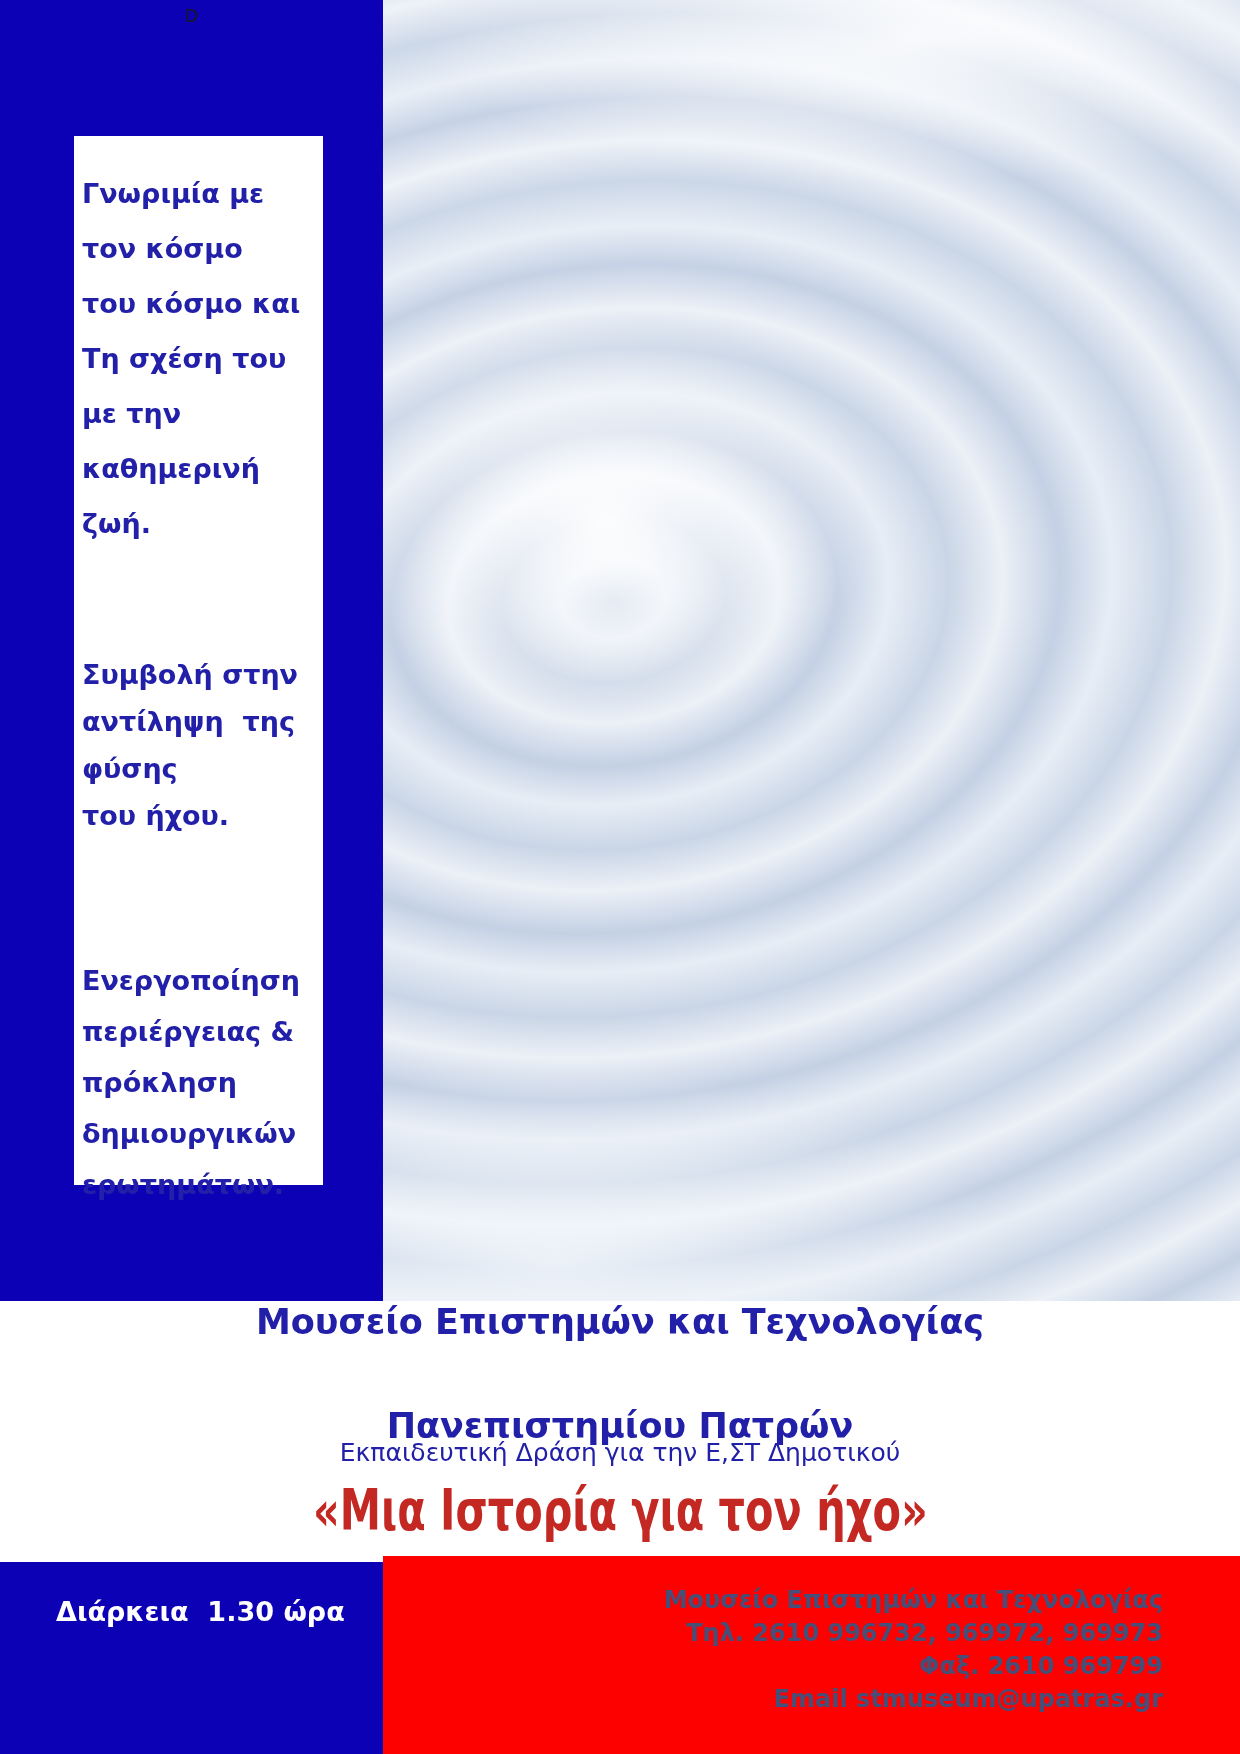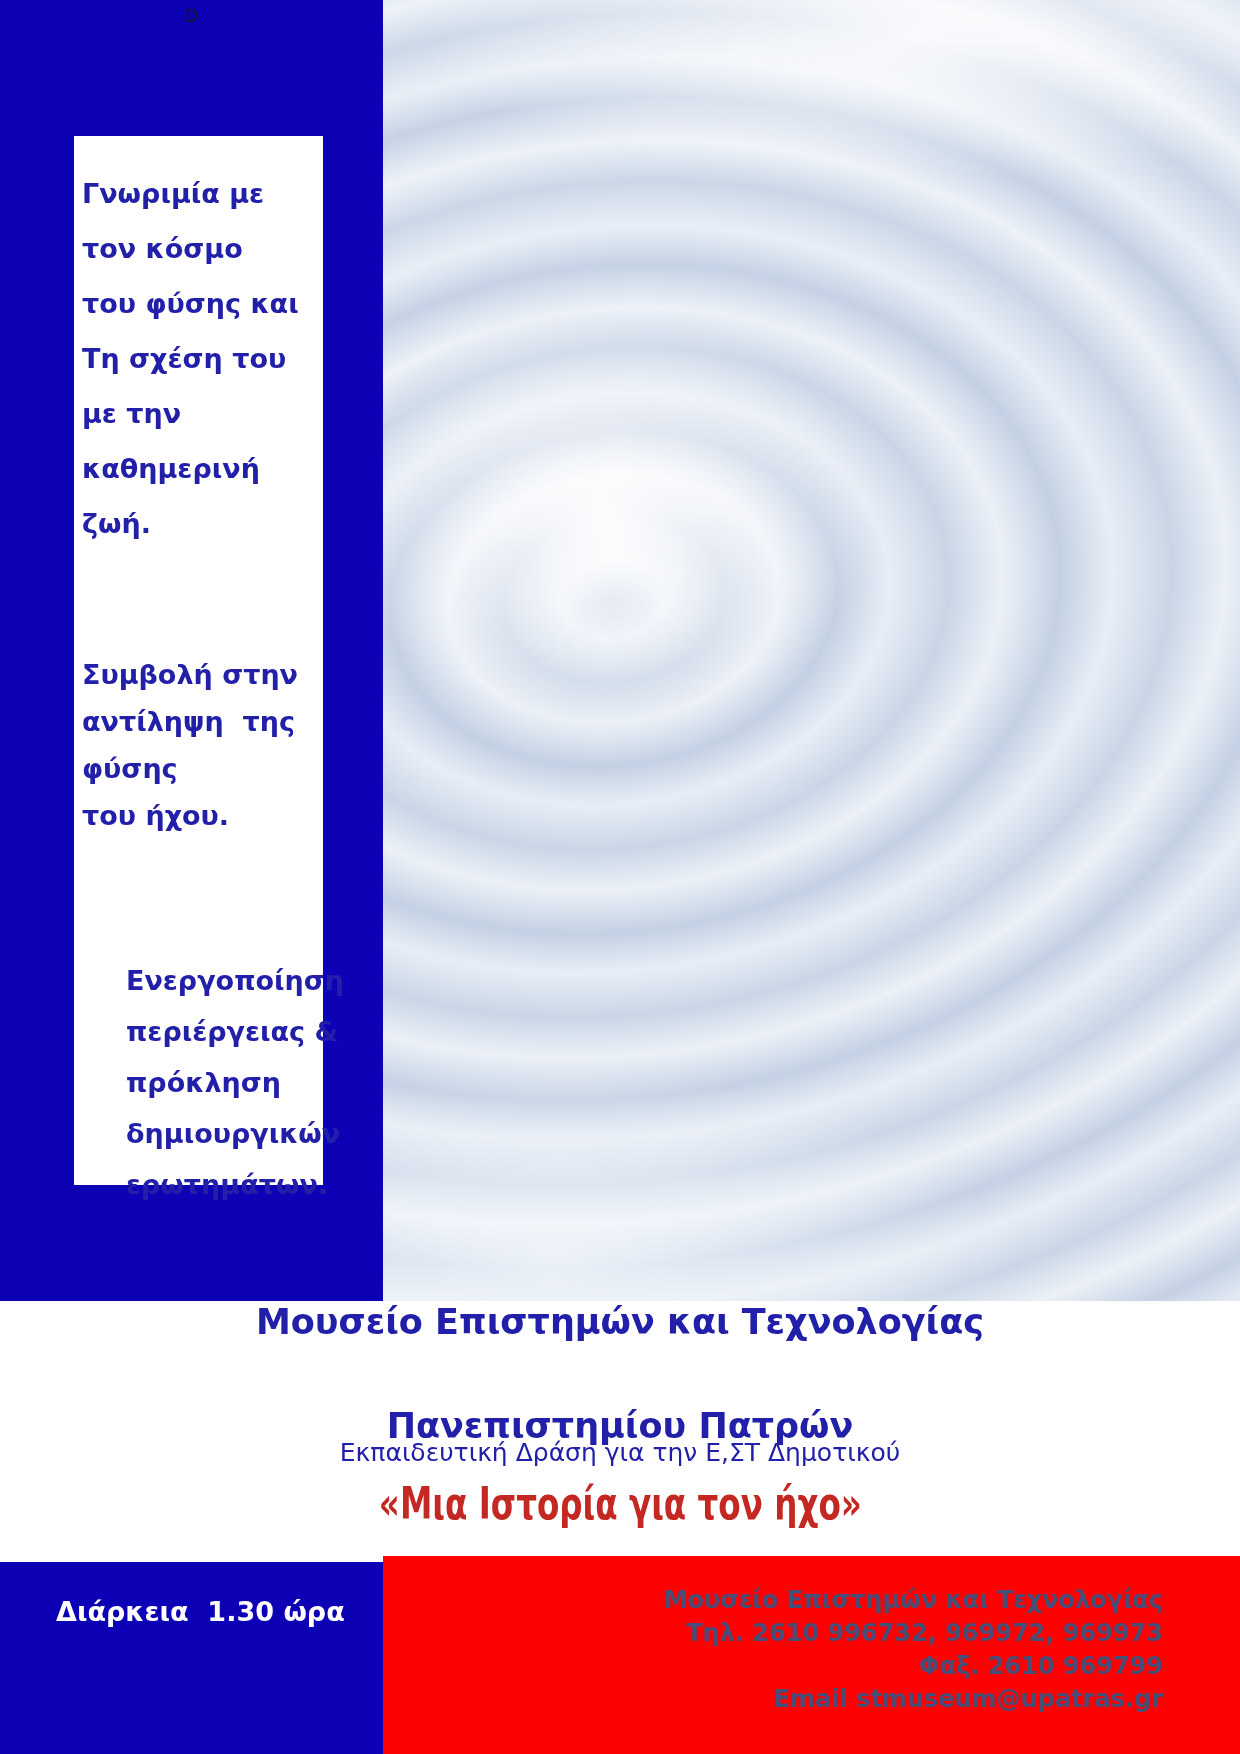--- a/index.html
+++ b/index.html
@@ -11,21 +11,21 @@
   .stray-char{position:absolute;left:185px;top:6px;font-size:17px;color:#17171d;}
 
   
   .white-box{position:absolute;left:74px;top:136px;width:249px;height:1049px;background:#ffffff;
              box-sizing:border-box;padding:30px 22px 0 8px;
              color:var(--navy);font-weight:bold;font-size:27px;}
   .wb-line{white-space:pre;}
   .block1 .wb-line{line-height:55px;}
   .block2{margin-top:100px;}
   .block2 .wb-line{line-height:47px;}
-  .block3{margin-top:116px;margin-left:44px;}
+  .block3{margin-top:116px;}
   .block3 .wb-line{line-height:51px;}
 
   
   .ripple{position:absolute;left:383px;top:0;width:857px;height:1301px;overflow:hidden;
           background:linear-gradient(160deg,#d9e1ee 0%,#cbd6e7 45%,#cdd8e8 100%);}
   .ripple-rings{position:absolute;left:-18%;top:-14%;width:140%;height:132%;
           transform:rotate(-7deg);opacity:.8;
           background:repeating-radial-gradient(ellipse 1050px 780px at 33% 44%,
             #c2cfe3 0px,#eef3f9 52px,#c9d5e6 112px,#f4f7fb 166px,#c2cfe3 224px);}
   .ripple-glow-center{position:absolute;inset:0;
@@ -37,21 +37,21 @@
   .ripple-glow-bottom{position:absolute;inset:0;
           background:radial-gradient(ellipse 700px 300px at 20% 97%,
             rgba(244,248,252,.8) 0%,rgba(255,255,255,0) 65%);}
 
   
   .mid-line{position:absolute;left:0;width:100%;text-align:center;color:var(--navy);}
   .mid-title1{top:1302px;font-size:35px;font-weight:bold;}
   .mid-title2{top:1362px;font-size:35px;font-weight:bold;margin-top:44px;}
   .mid-sub{top:1438px;font-size:25px;font-weight:normal;}
   .event-title{position:absolute;left:0;top:1478px;width:100%;text-align:center;
-               color:var(--title-red);font-size:44px;font-weight:bold;}
+               color:var(--title-red);font-size:56px;font-weight:bold;}
   .event-title .squeeze{display:inline-block;transform:scaleX(.74);transform-origin:50% 50%;white-space:pre;}
 
   
   .bottom-red{position:absolute;left:383px;top:1556px;width:857px;height:198px;background:var(--red-band);}
   .bottom-blue{position:absolute;left:0;top:1562px;width:383px;height:228px;background:var(--band-blue);}
   .duration{position:absolute;left:56px;top:34px;color:#ffffff;font-weight:bold;font-size:27px;white-space:pre;}
   .contact{position:absolute;right:77px;top:28px;text-align:right;
            color:var(--contact-text);font-weight:bold;font-size:24px;line-height:33px;}
   .contact-line{white-space:pre;}
 </style>
@@ -61,21 +61,21 @@
 <div class="page">
 
   <div class="band-left">
     <div class="stray-char">D</div>
   </div>
 
   <div class="white-box">
     <div class="block1">
       <div class="wb-line">Γνωριμία με</div>
       <div class="wb-line">τον κόσμο</div>
-      <div class="wb-line">του φύσης και</div>
+      <div class="wb-line">του κόσμο και</div>
       <div class="wb-line">Τη σχέση του</div>
       <div class="wb-line">με την</div>
       <div class="wb-line">καθημερινή</div>
       <div class="wb-line">ζωή.</div>
     </div>
     <div class="block2">
       <div class="wb-line">Συμβολή στην</div>
       <div class="wb-line">αντίληψη  της</div>
       <div class="wb-line">φύσης</div>
       <div class="wb-line">του ήχου.</div>

